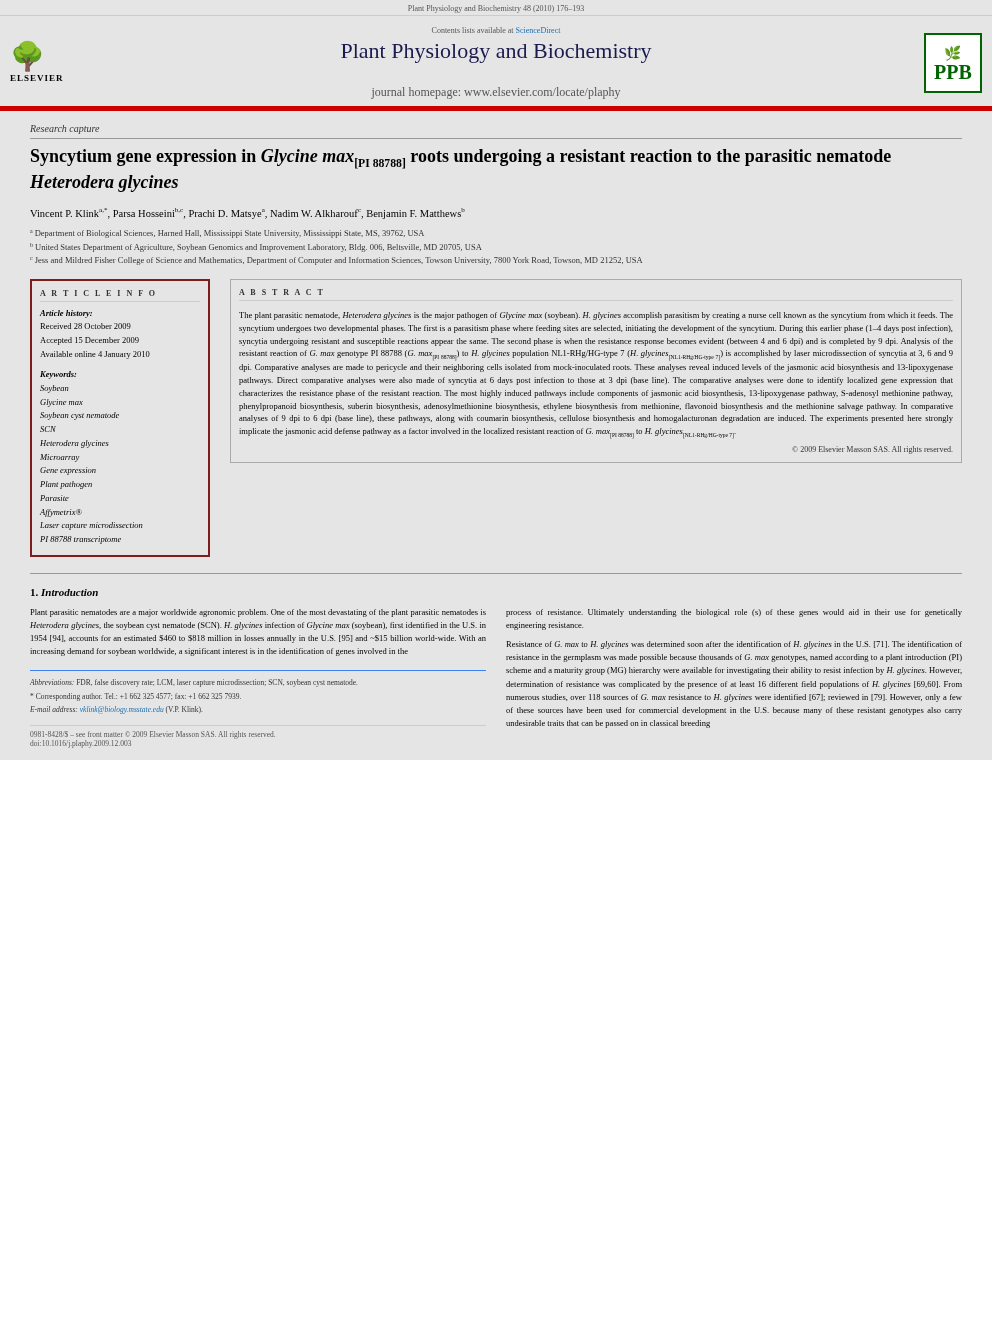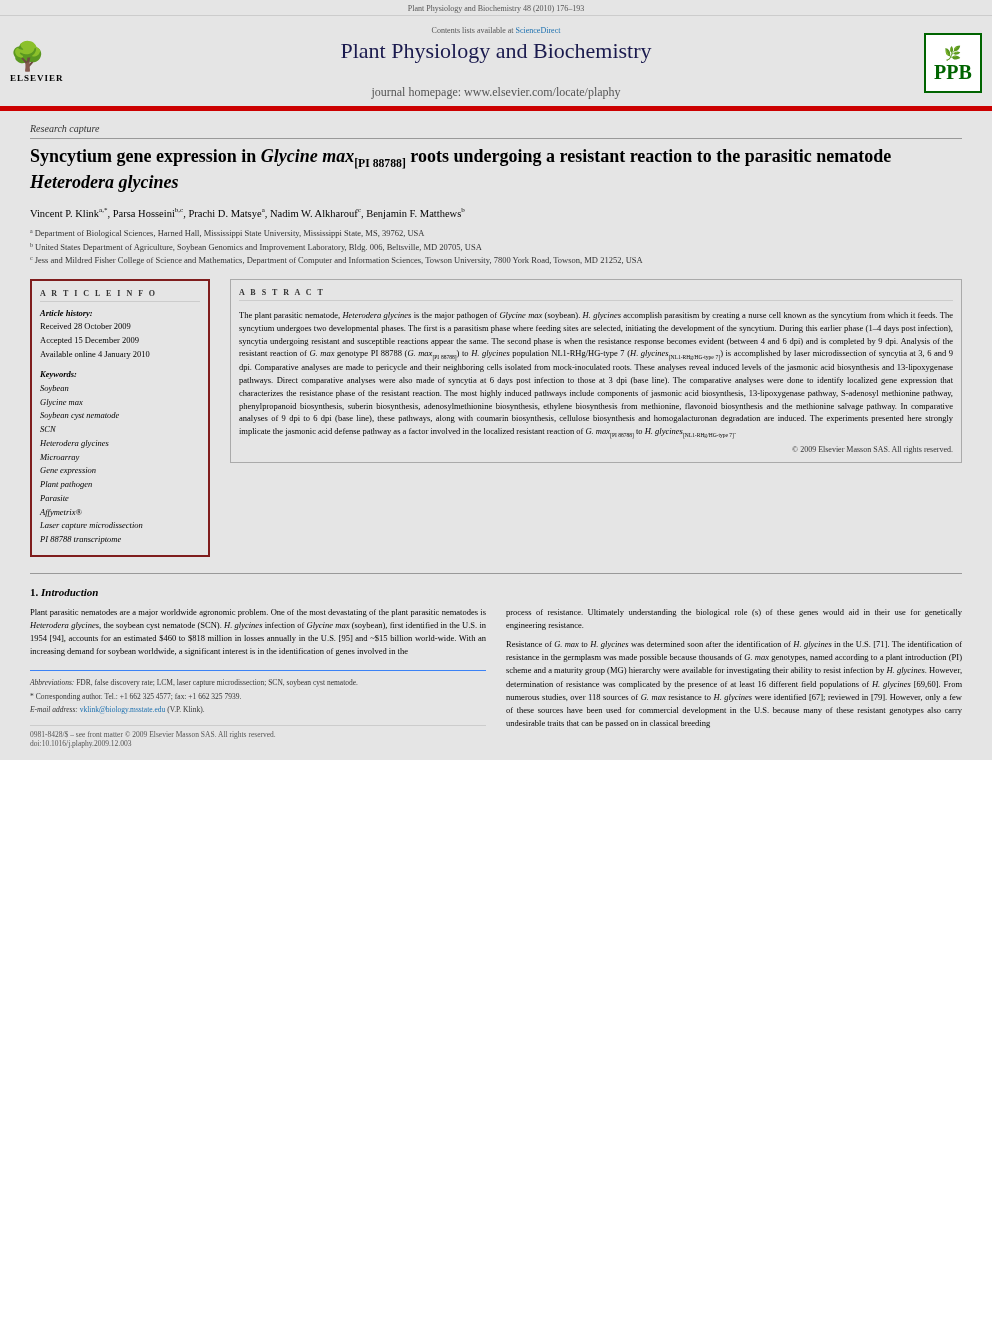--- a/index.html
+++ b/index.html
@@ -300,21 +300,21 @@
       margin-top: 10px;
       font-size: 7.5px;
       color: #555;
       border-top: 1px solid #ccc;
       padding-top: 4px;
     }
 
     sup { font-size: 0.65em; vertical-align: super; }
     sub { font-size: 0.65em; vertical-align: sub; }
 
-    .blue-link { color: #1a6faf; }
+    .blue-link { color: #1a6faf; font-style: italic; }
 
     
     .intro-heading {
       font-size: 11px;
       font-weight: bold;
       margin-bottom: 8px;
       margin-top: 4px;
     }
     .intro-heading .num {
       font-weight: bold;

